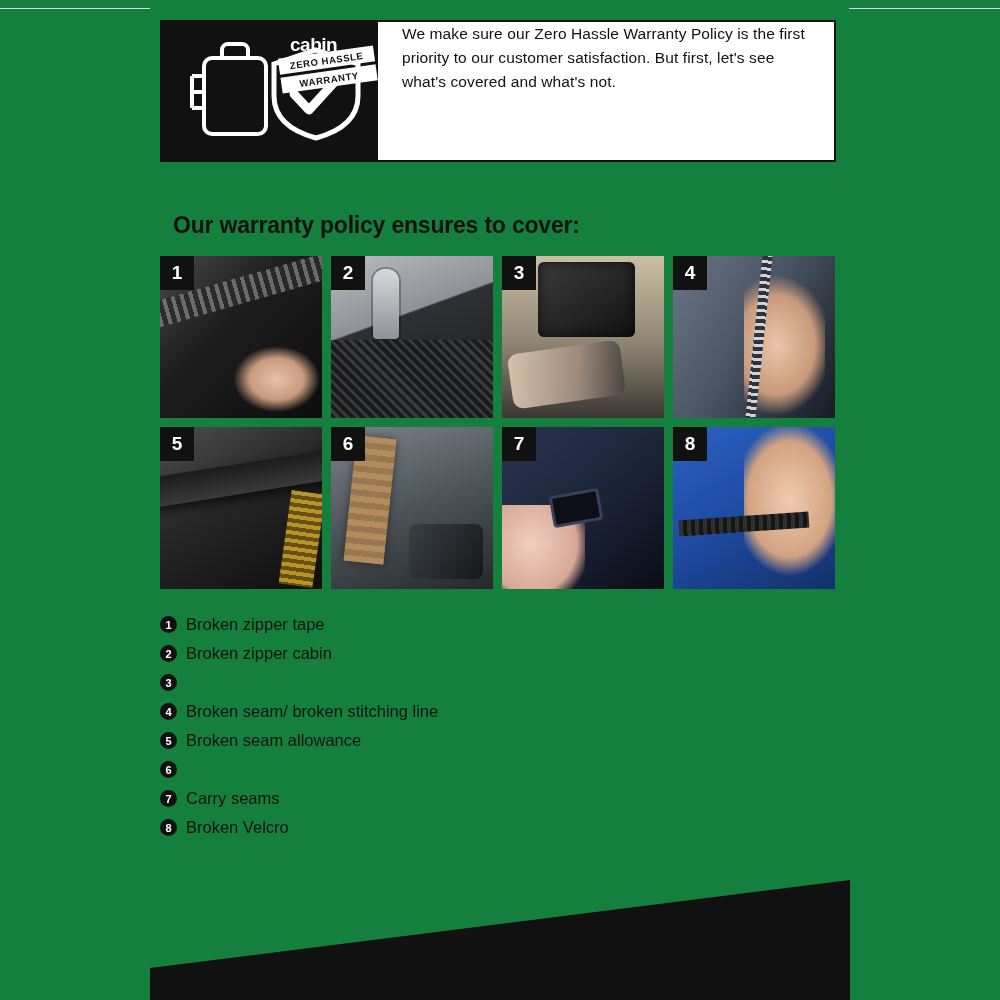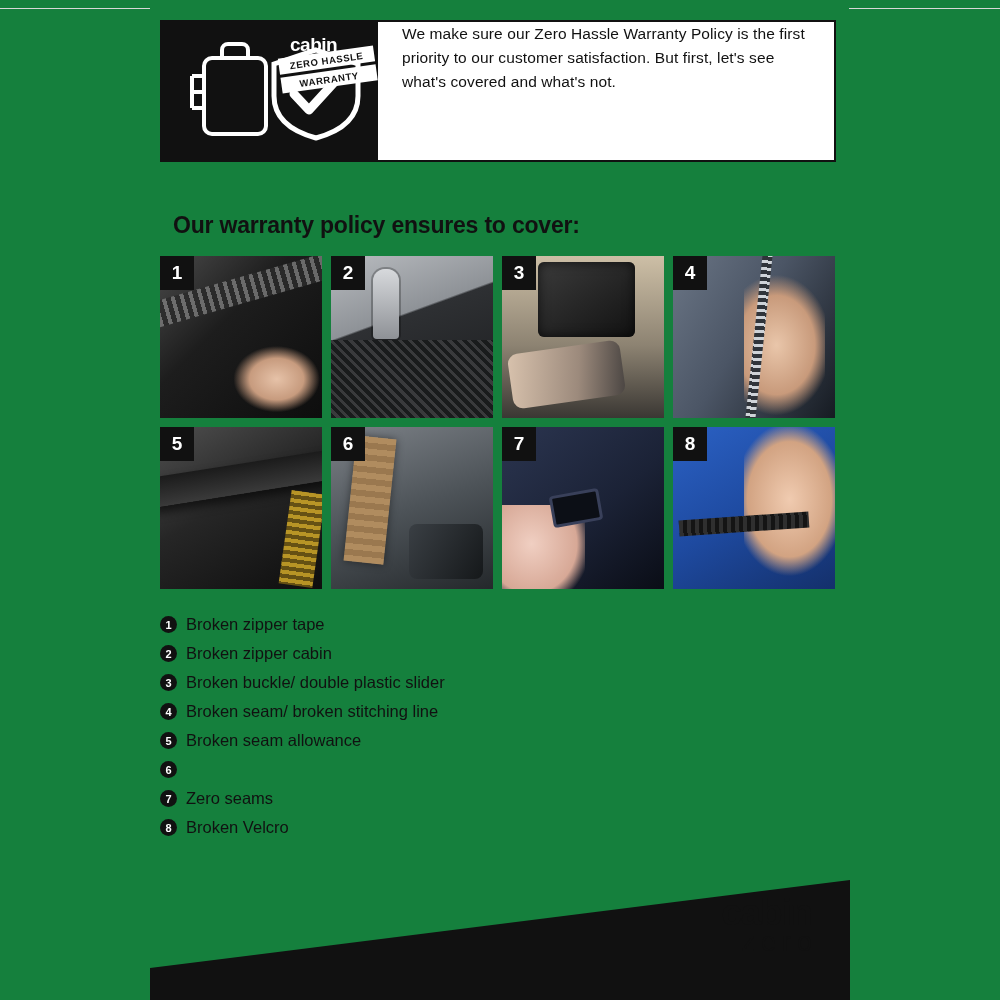--- a/index.html
+++ b/index.html
@@ -436,36 +436,35 @@
     <div class="legend-item">
       <span class="bullet-num">1</span>
       <span>Broken zipper tape</span>
     </div>
     <div class="legend-item">
       <span class="bullet-num">2</span>
       <span>Broken zipper cabin</span>
     </div>
     <div class="legend-item">
       <span class="bullet-num">3</span>
-      <span>Broken buckle/ double plastic slider</span>
     </div>
     <div class="legend-item">
       <span class="bullet-num">4</span>
       <span>Broken seam/ broken stitching line</span>
     </div>
     <div class="legend-item">
       <span class="bullet-num">5</span>
       <span>Broken seam allowance</span>
     </div>
     <div class="legend-item">
       <span class="bullet-num">6</span>
     </div>
     <div class="legend-item">
       <span class="bullet-num">7</span>
-      <span>Zero seams</span>
+      <span>Carry seams</span>
     </div>
     <div class="legend-item">
       <span class="bullet-num">8</span>
       <span>Broken Velcro</span>
     </div>
   </div>
 
   <div class="footer-shape">
     <svg class="footer-band" viewBox="0 0 700 120" preserveAspectRatio="none">
       <polygon points="700,0 700,120 0,120 0,88" fill="#111111"></polygon>

